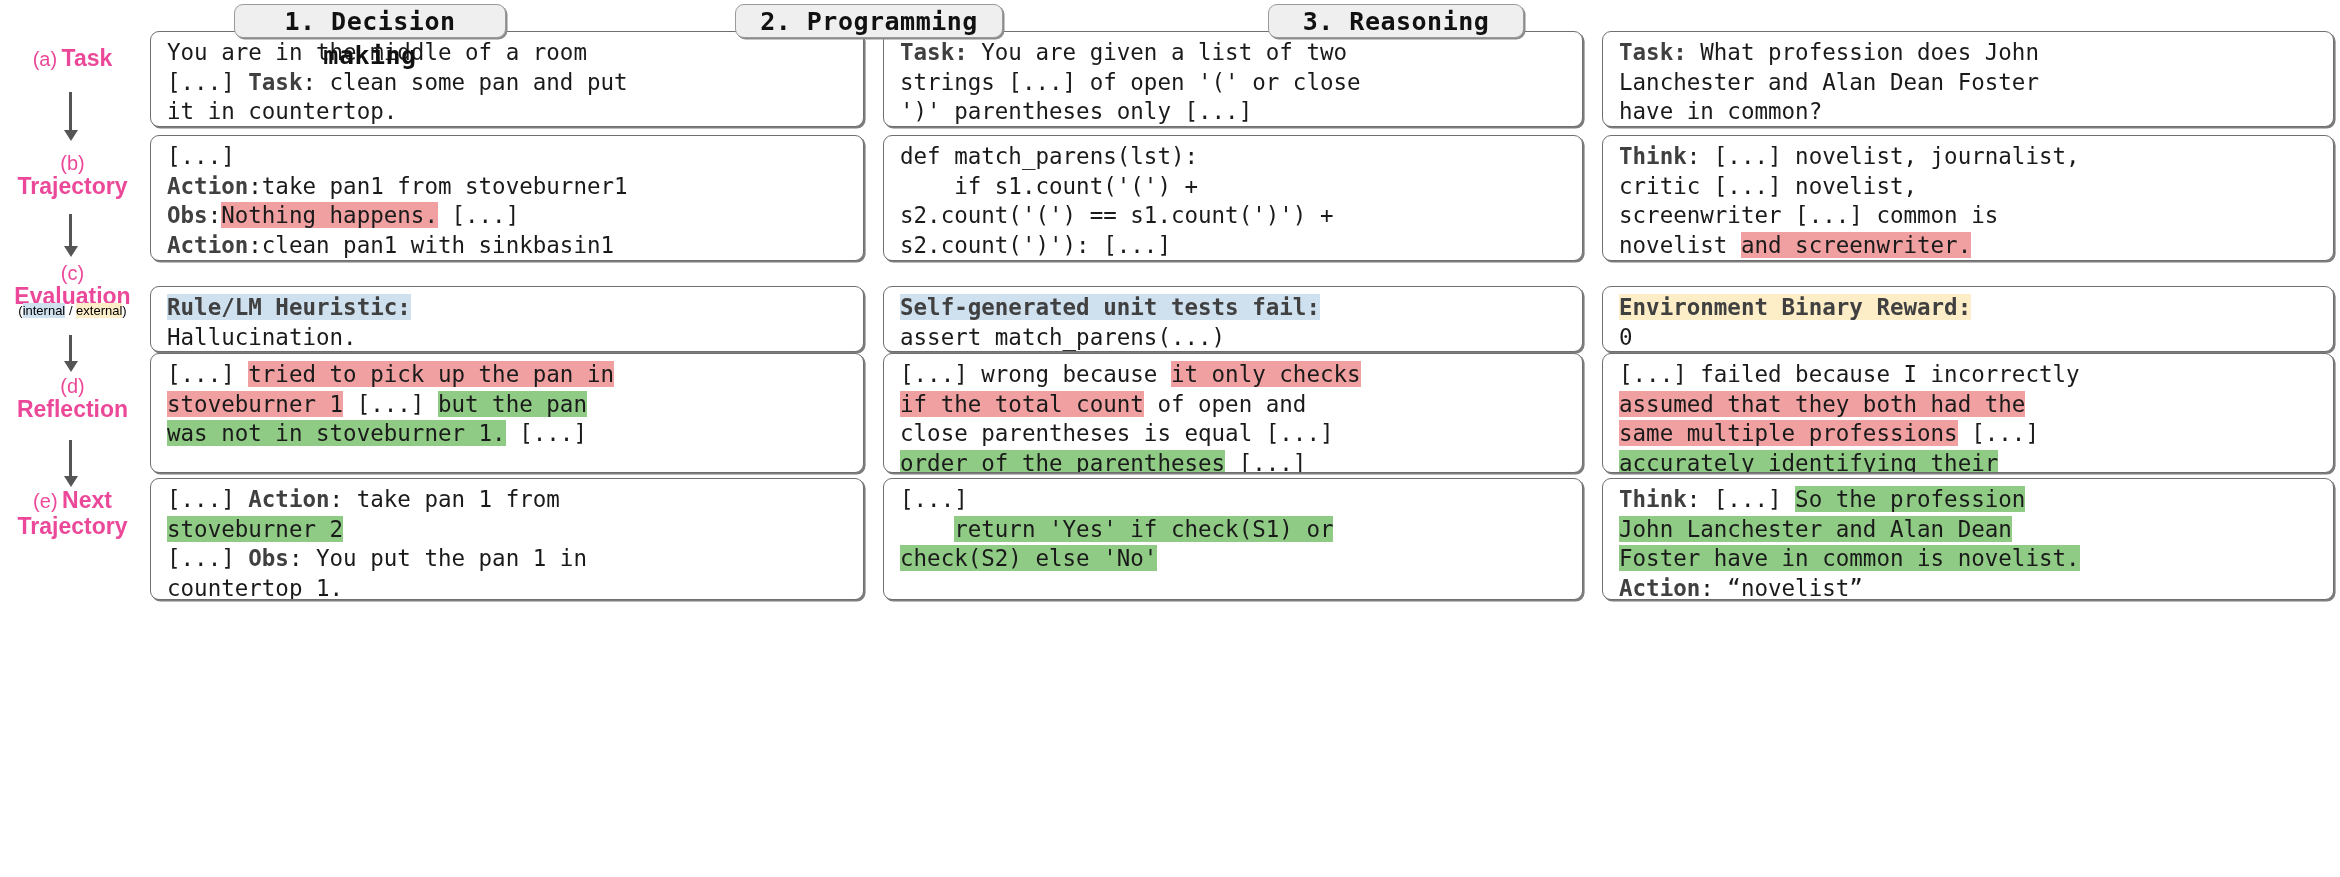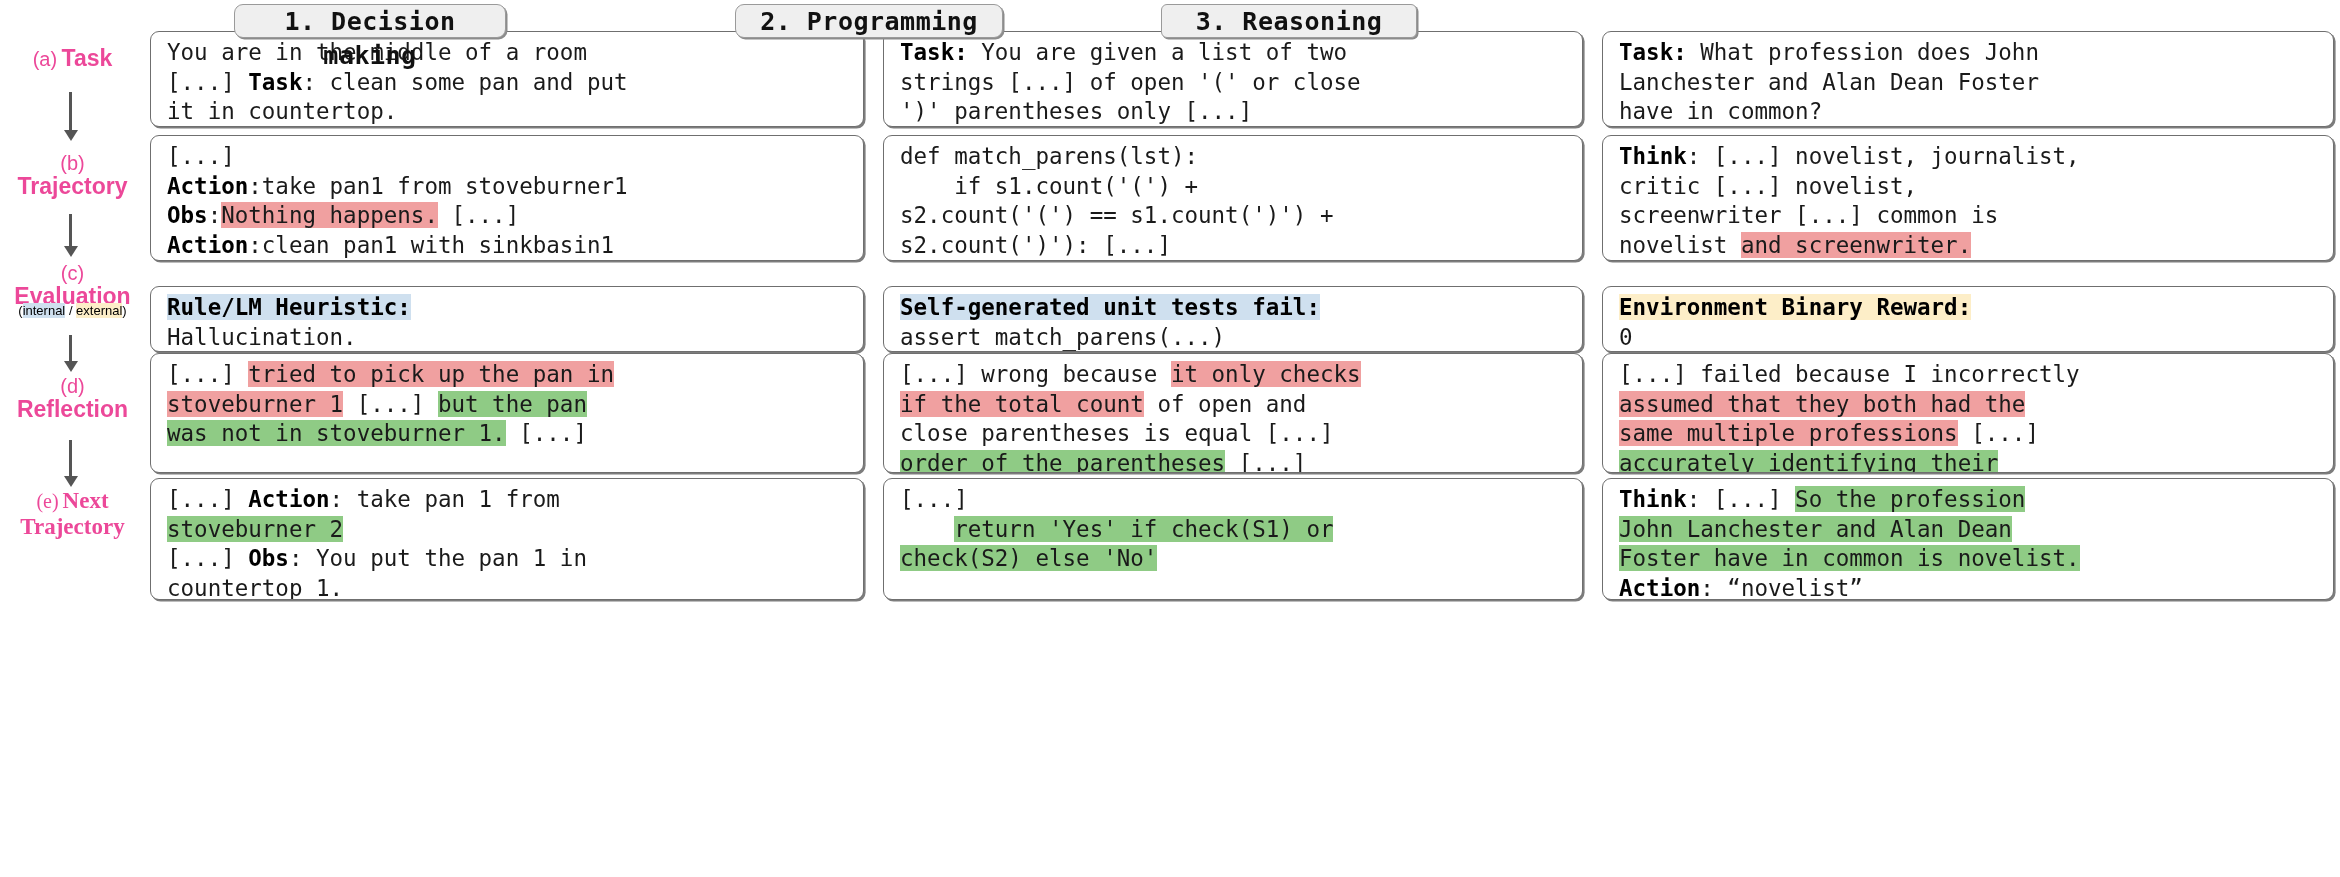--- a/index.html
+++ b/index.html
@@ -41,21 +41,21 @@
     font-family: "DejaVu Sans Mono", monospace;
     font-weight: bold;
     font-size: 25px;
     letter-spacing: 0.5px;
     color: #111;
     z-index: 5;
     box-sizing: border-box;
   }
   .col-header.c1 { left: 234px; width: 272px; }
   .col-header.c2 { left: 735px; width: 268px; }
-  .col-header.c3 { left: 1161px; width: 256px; border-radius: 6px; }
+  .col-header.c3 { left: 1268px; width: 256px; }
 
   
   .rowlabels {
     position: absolute;
     left: 0;
     top: 0;
     width: 145px;
     height: 877px;
   }
   .rowlabel {
@@ -71,21 +71,21 @@
     font-size: 20px;
   }
   .rowlabel .main {
     font-weight: bold;
     font-size: 23px;
   }
   .rowlabel.r-a { top: 46px; }
   .rowlabel.r-b { top: 152px; }
   .rowlabel.r-c { top: 262px; }
   .rowlabel.r-d { top: 375px; }
-  .rowlabel.r-e { top: 488px; font-family: Liberation Serif, serif; }
+  .rowlabel.r-e { top: 488px; }
 
   .intext {
     position: absolute;
     top: 303px;
     left: 0;
     width: 145px;
     text-align: center;
     font-family: "Liberation Sans", sans-serif;
     font-size: 13px;
     color: #000;
@@ -135,21 +135,21 @@
     overflow: hidden;
   }
   .cell .txt {
     font-family: "DejaVu Sans Mono", monospace;
     font-size: 22.5px;
     line-height: 29.5px;
     color: #1a1a1a;
     white-space: pre-wrap;
     word-break: normal;
   }
-  .cell .txt b { font-weight: bold; color: #000000; }
+  .cell .txt b { font-weight: bold; color: #404040; }
 
   
   .hr { background: #f0a0a0; margin-top: 12px; }
   .hg { background: #8fcb85; }
   .hb { background: #cfe0ef; }
   .hy { background: #fdeec8; }
 
   
   .cx1 { left: 4px;   width: 714px; }
   .cx2 { left = 0; }

